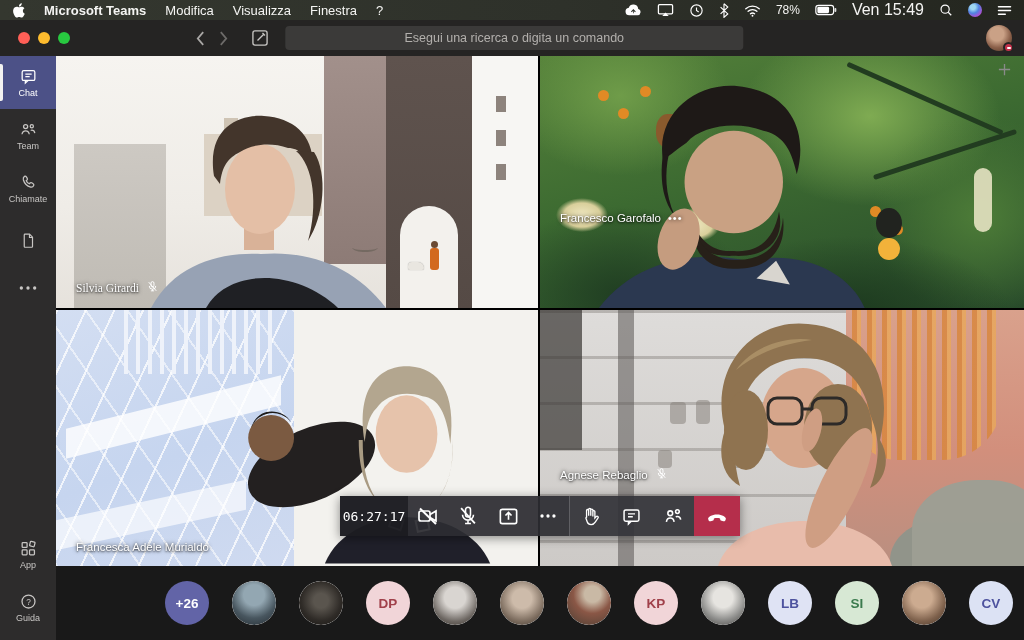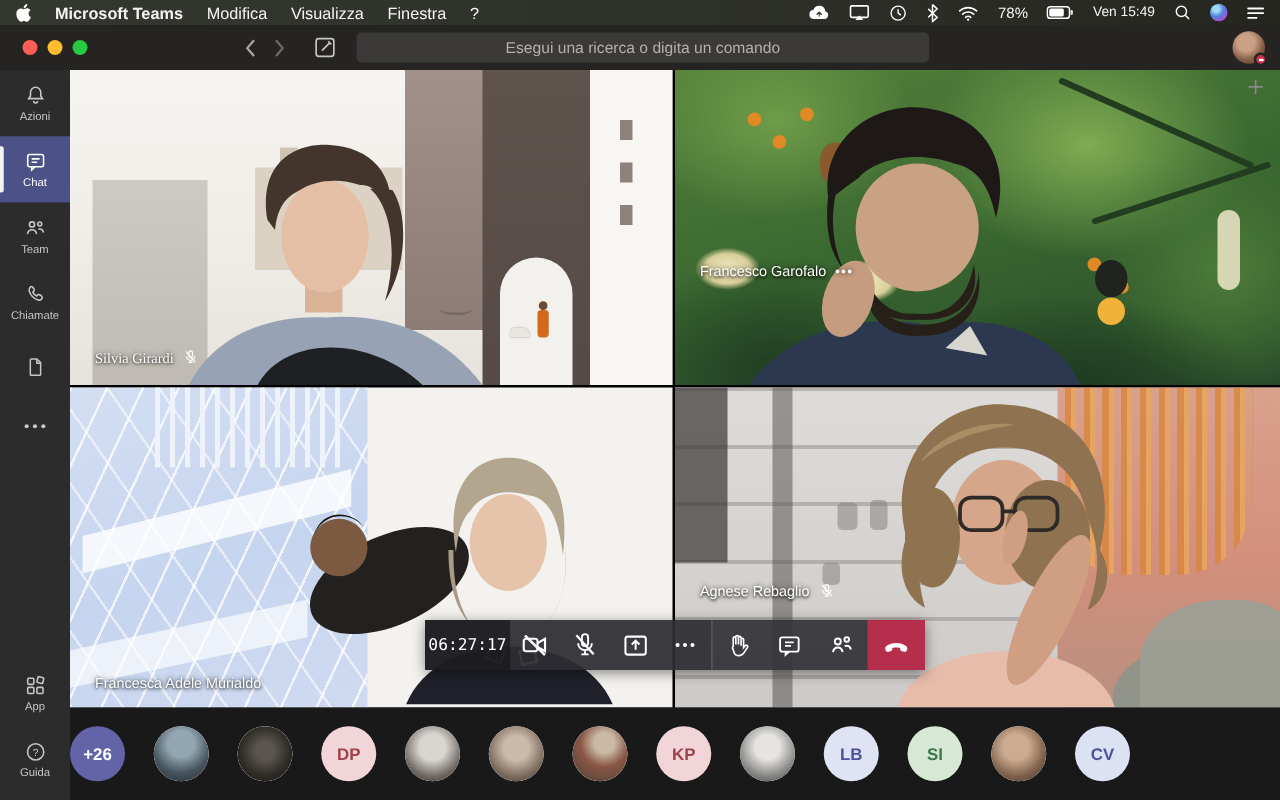--- a/index.html
+++ b/index.html
@@ -11,21 +11,21 @@
   .menubar { position:absolute; top:0; left:0; width:1024px; height:20px;
     background:linear-gradient(90deg,#34372f 0%,#2e312a 55%,#24261f 100%);
     display:flex; align-items:center; padding:0 12px; color:#f4f4f2; font-size:13px; z-index:60; }
   .menubar .left { display:flex; align-items:center; gap:19px; }
   .menubar .appname { font-weight:700; }
   .menubar .right { margin-left:auto; display:flex; align-items:center; gap:15px; font-size:12px; }
   .mb-icon { display:inline-flex; align-items:center; }
   .mb-icon svg { display:block; }
   .siri-orb { width:14px; height:14px; border-radius:50%;
     background:radial-gradient(circle at 35% 30%, #9fd8f2 0 18%, #4f84e0 45%, #a653d6 72%, #e0609e 100%); }
-  .clock-txt { font-size:11px; }
+  .clock-txt { font-size:16px; }
 
   
   .titlebar { position:absolute; top:20px; left:0; width:1024px; height:36px; background:#252423; z-index:55; }
   .traffic { position:absolute; left:18px; top:12px; display:flex; gap:8px; }
   .tl { width:12px; height:12px; border-radius:50%; }
   .tl.red { background:#ff5f57; } .tl.yellow { background:#febc2e; } .tl.green { background:#28c840; }
   .nav-ctls { position:absolute; left:196px; top:6px; display:flex; align-items:center; gap:14px; height:24px; }
   .nav-btn { background:none; border:none; cursor:default; display:flex; align-items:center; }
   .searchbox { position:absolute; left:50%; top:6px; transform:translateX(-49.5%); width:458px; height:24px;
     background:#3b3a39; border:none; border-radius:4px; color:#d0cecc; font-size:12.5px; text-align:center;
@@ -132,21 +132,21 @@
     display:flex; align-items:stretch; background:rgba(44,44,50,.93); box-shadow:0 2px 10px rgba(0,0,0,.45); }
   .timerbox { width:68px; display:flex; align-items:center; justify-content:center;
     background:rgba(18,18,24,.6); color:#fff; font-family:"DejaVu Sans Mono", monospace; font-size:13px; }
   .cbtn { flex:1; background:none; border:none; display:flex; align-items:center; justify-content:center; }
   .seg-right { display:flex; flex:1.55; border-left:1px solid rgba(255,255,255,.18); background:rgba(255,255,255,.03); }
   .seg-left { display:flex; flex:2; }
   .hangup { width:46px; border:none; display:flex; align-items:center; justify-content:center; background:#b52e4b; }
 
   
   .roster { position:absolute; left:56px; bottom:0; width:968px; height:74px; background:#191919;
-    display:flex; align-items:center; gap:23px; z-index:45; }
+    display:flex; align-items:center; gap:23px; padding-left:109px; z-index:45; }
   .av { width:44px; height:44px; border-radius:50%; border:none; flex:0 0 44px;
     display:flex; align-items:center; justify-content:center; font-size:13.5px; font-weight:700; overflow:hidden; position:relative; }
   .av .ph { position:absolute; inset:0; border-radius:50%; }
   .p1 { background:radial-gradient(circle at 50% 32%, #93a7b2 0 28%, #48565f 62%, #242c32 100%); }
   .p2 { background:radial-gradient(circle at 50% 45%, #5a554e 0 22%, #2f2b27 60%, #171411 100%); }
   .p3 { background:radial-gradient(circle at 50% 38%, #d9d5d1 0 30%, #6d6762 68%, #363029 100%); }
   .p4 { background:radial-gradient(circle at 50% 40%, #cdbbaa 0 28%, #7c6c5e 66%, #3c342d 100%); }
   .p5 { background:radial-gradient(circle at 58% 30%, #c9b9a5 0 20%, #8a5746 48%, #4a3e33 100%); }
   .p6 { background:radial-gradient(circle at 50% 38%, #e6e4e0 0 28%, #8c8c8a 64%, #413f3b 100%); }
   .p7 { background:radial-gradient(circle at 45% 38%, #ccab90 0 28%, #7e614c 64%, #3e3025 100%); }
@@ -253,29 +253,20 @@
     </div>
     <input class="searchbox" readonly="" placeholder="Esegui una ricerca o digita un comando" style="">
     <button class="tb-avatar">
         <span class="tb-badge"></span>
       </button>
   </div>
 
   <div class="appbody">
 
     <nav class="sidebar">
-      <button class="sb-item">
-        <span>
-            <svg width="19" height="19" viewBox="0 0 24 24" fill="none" stroke="#c8c6c4" stroke-width="1.6">
-              <path d="M12 3.5a5.2 5.2 0 0 0-5.2 5.2v3.6L5 15h14l-1.8-2.7V8.7A5.2 5.2 0 0 0 12 3.5z"></path>
-              <path d="M10 17.5a2 2 0 0 0 4 0"></path>
-            </svg>
-          </span>
-        <span class="sb-label">Azioni</span>
-      </button>
       <button class="sb-item active">
         <span>
             <svg width="19" height="19" viewBox="0 0 24 24" fill="none" stroke="#fff" stroke-width="1.6">
               <rect x="4" y="4.5" width="16" height="12.5" rx="2"></rect>
               <path d="M8 9h8M8 12.3h5.5"></path>
               <path d="M8 17v3.2l3.4-3.2"></path>
             </svg>
           </span>
         <span class="sb-label">Chat</span>
       </button>

